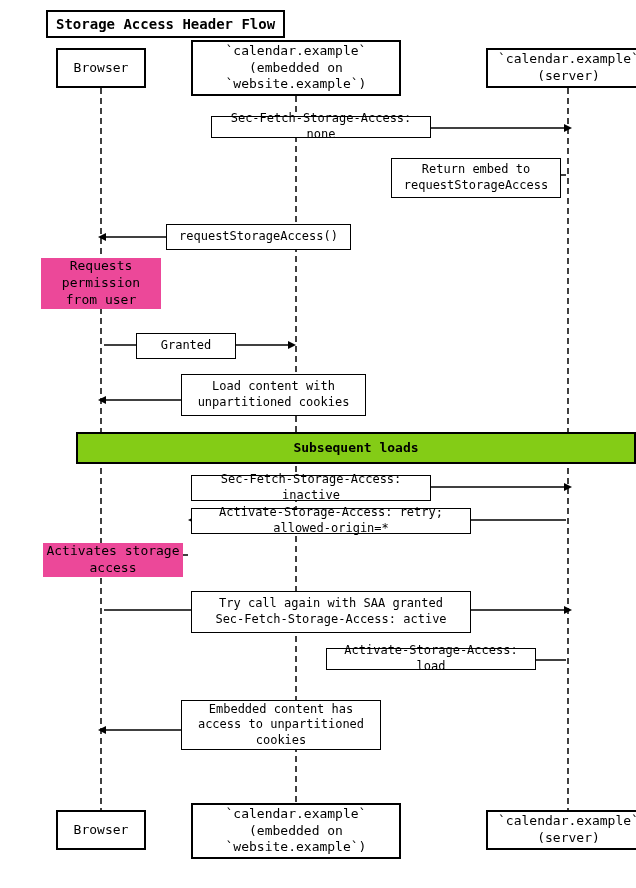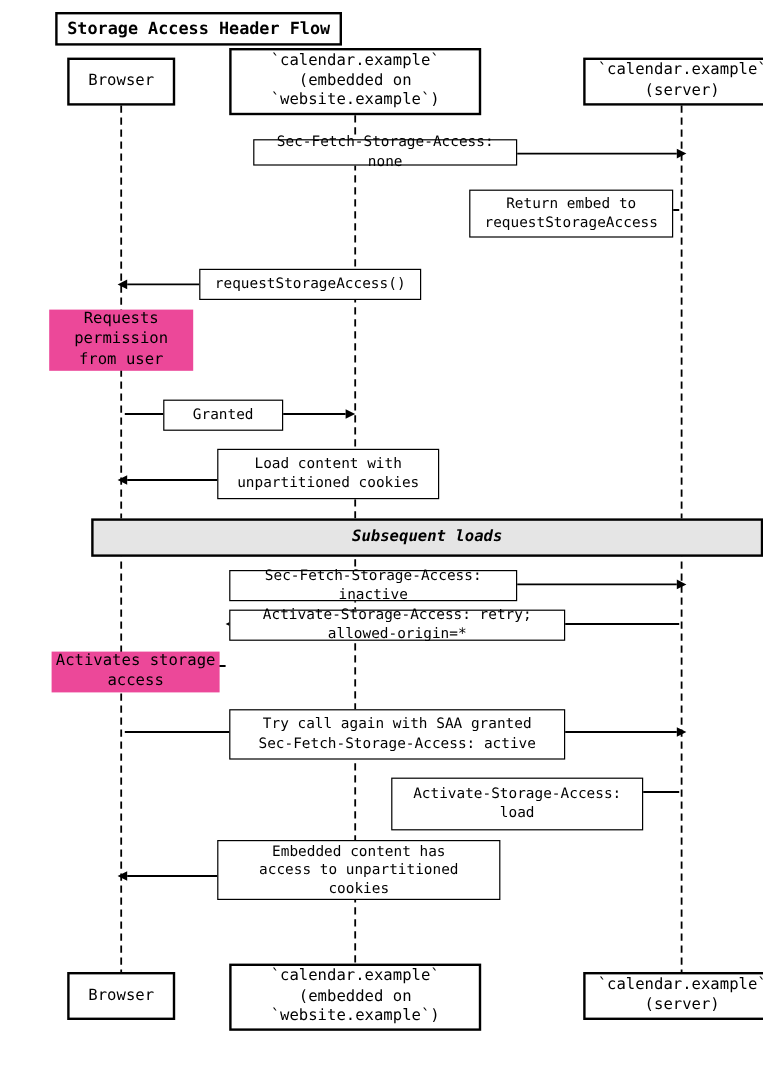--- a/index.html
+++ b/index.html
@@ -24,22 +24,21 @@
       border: 2px solid #000;
       background: #fff;
       text-align: center;
       display: flex;
       align-items: center;
       justify-content: center;
       padding: 4px 6px;
       line-height: 1.3;
     }
     .box.green {
-      background: #e5e5e5;
-      font-style: italic;
+      background: #84cc16;
     }
     .title-box {
       position: absolute;
       border: 2px solid #000;
       background: #fff;
       padding: 4px 8px;
       font-size: 13px;
     }
     svg.arrows {
       position: absolute;
@@ -163,25 +162,25 @@
 
   <div class="side-label" style="top:543px; left:7px; width:140px;">
     <span>Activates storage access</span>
   </div>
 
   <div class="box" style="top:591px; left:155px; width:280px; height:42px; border:1.5px solid #000; font-size:12px;">
     <span style="white-space:pre-line;">Try call again with SAA granted
 Sec-Fetch-Storage-Access: active</span>
   </div>
 
-  <div class="box" style="top:648px; left:290px; width:210px; height:44px; border:1.5px solid #000; font-size:12px;">
+  <div class="box" style="top:648px; left:290px; width:210px; height:22px; border:1.5px solid #000; font-size:12px;">
     <span>Activate-Storage-Access: load</span>
   </div>
 
-  <div class="box" style="top:700px; left:145px; width:236px; height:50px; border:1.5px solid #000; font-size:12px;">
+  <div class="box" style="top:700px; left:145px; width:200px; height:50px; border:1.5px solid #000; font-size:12px;">
     <span style="white-space:pre-line;">Embedded content has
 access to unpartitioned cookies</span>
   </div>
 
   <div class="box" style="top:810px; left:20px; width:90px; height:40px; font-size:13px;">
     <span>Browser</span>
   </div>
 
   <div class="box" style="top:803px; left:155px; width:210px; height:56px; font-size:13px;">
     <span style="white-space:pre-line;">`calendar.example`

